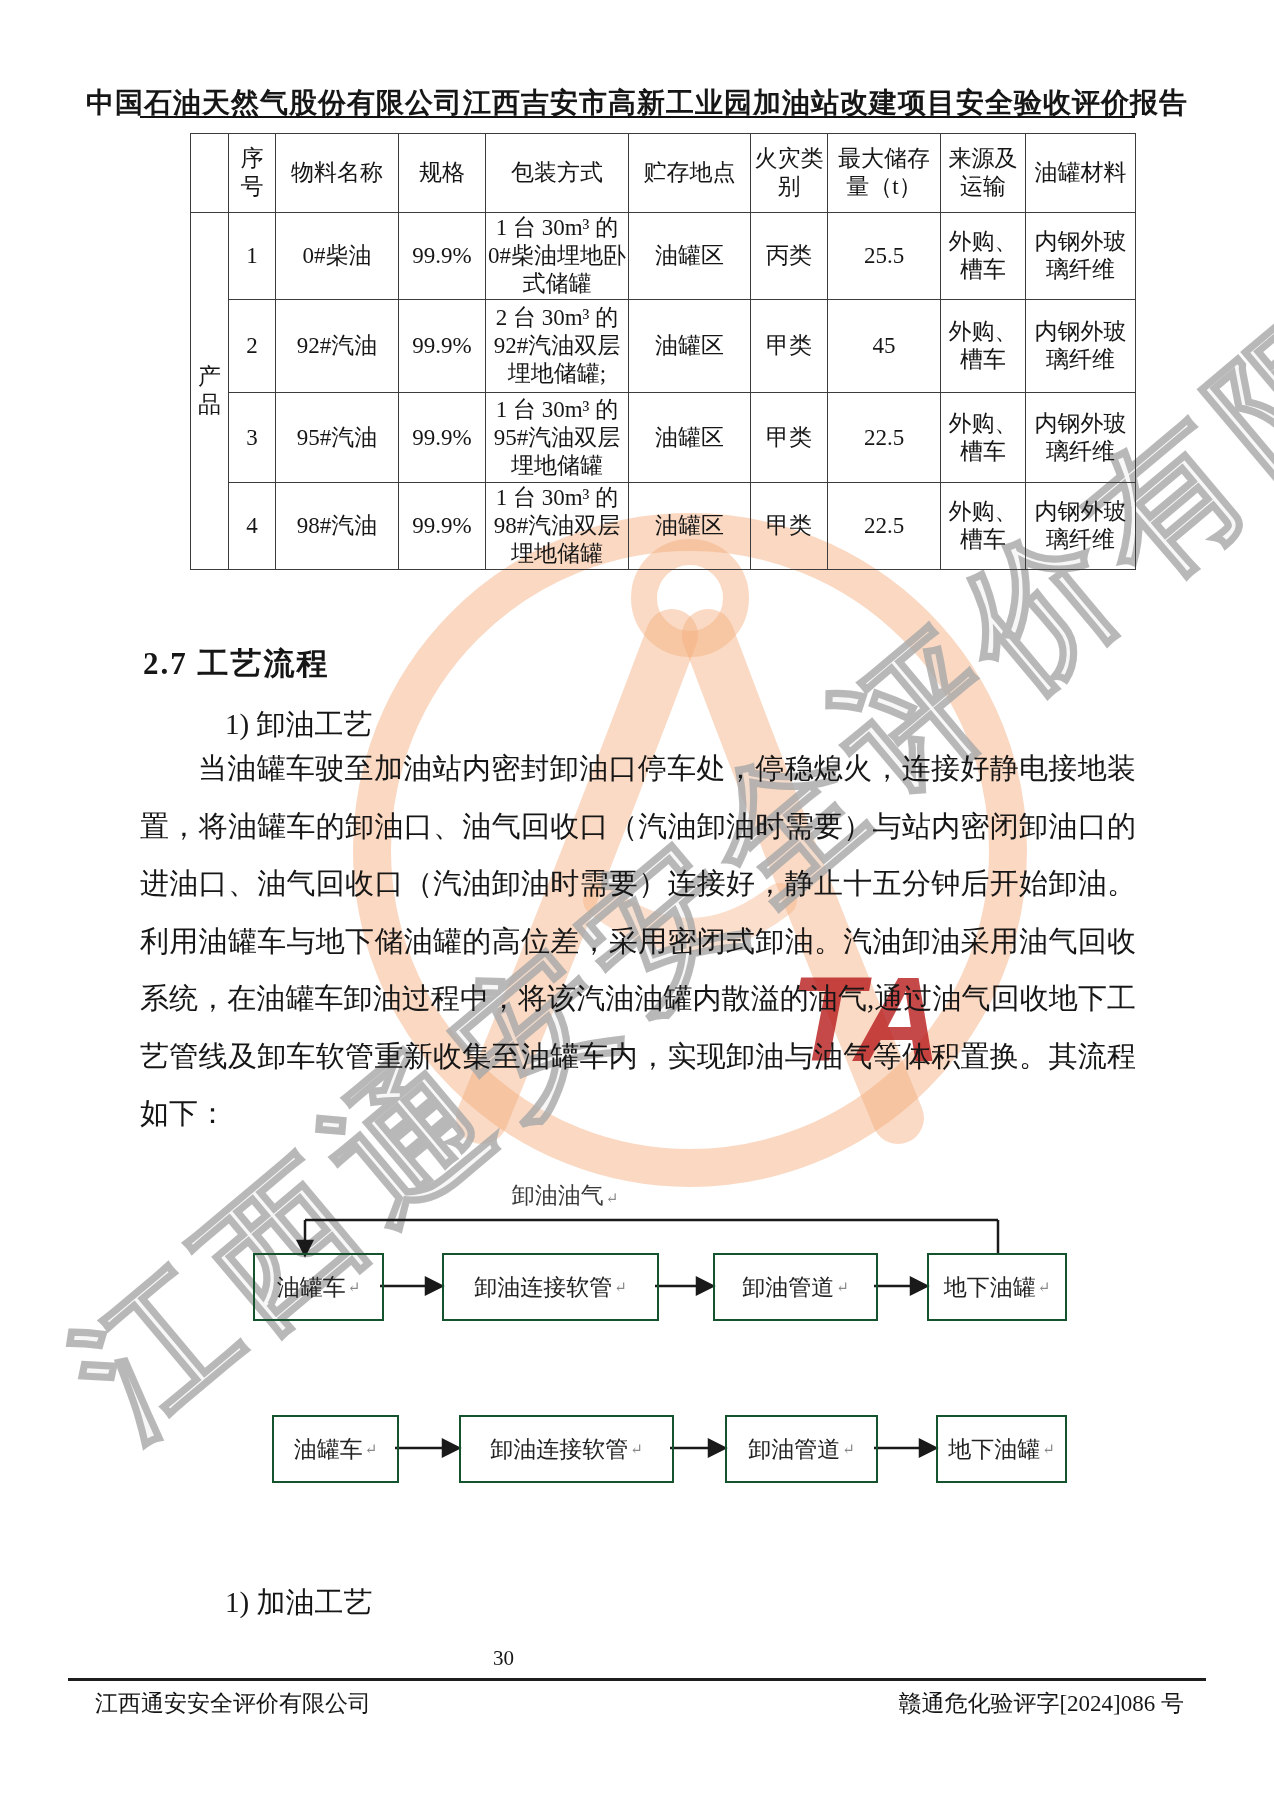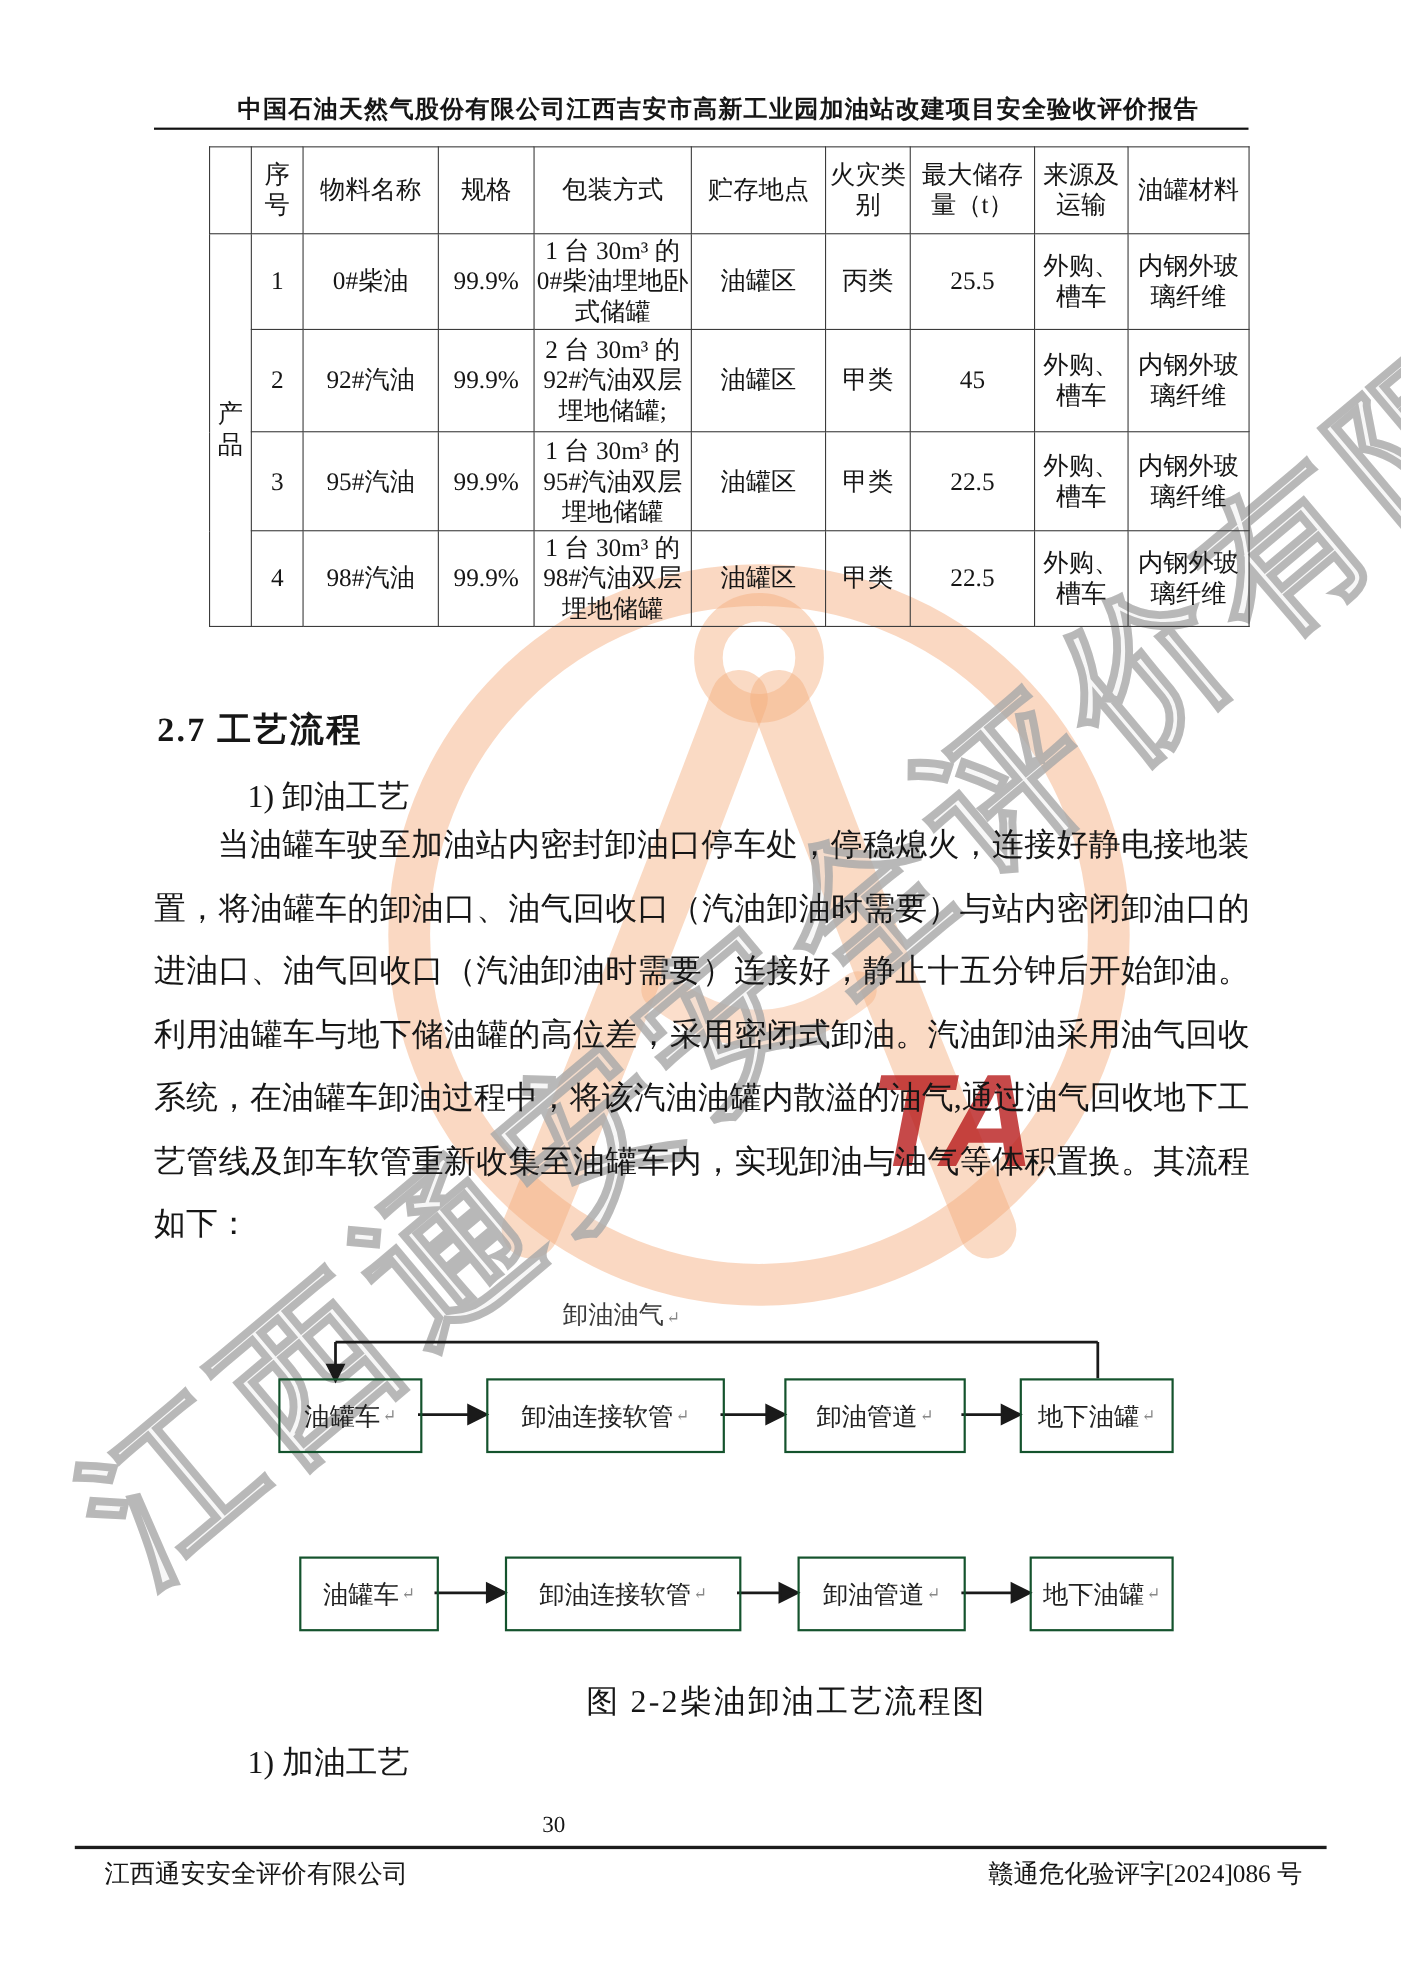--- a/index.html
+++ b/index.html
@@ -16,22 +16,22 @@
     font-size:150px;font-weight:bold;letter-spacing:15px;white-space:nowrap;
     color:rgba(225,225,225,0.25);-webkit-text-stroke:2.5px rgba(168,168,168,0.8);
   }
   .wm-ta{
     position:absolute;left:790px;top:950px;font-size:120px;font-weight:bold;font-style:italic;
     font-family:"Liberation Sans","DejaVu Sans",sans-serif;color:#b91c1c;opacity:.8;
   }
   
   .content{position:absolute;inset:0;z-index:1;}
   .doc-header{
-    position:absolute;left:86px;top:84px;width:1134px;text-align:center;
-    font-size:22px;font-weight:bold;letter-spacing:1px;
+    position:absolute;left:70px;top:84px;width:1134px;text-align:center;
+    font-size:28px;font-weight:bold;letter-spacing:1px;
   }
   .doc-header-rule{position:absolute;left:140px;top:116px;width:995px;height:2px;background:#111;}
   
   table.mat{
     position:absolute;left:190px;top:133px;border-collapse:collapse;table-layout:fixed;
     font-size:23px;line-height:28px;text-align:center;background:transparent;
   }
   table.mat td,table.mat th{
     border:1px solid #3c3c3c;padding:1px 2px;font-weight:normal;
     vertical-align:middle;overflow:hidden;
@@ -215,21 +215,20 @@
     </div>
     <div class="fbox" style="left:725px;top:1415px;width:149px;">
       <span>卸油管道</span>
         <span class="ret">↵</span>
     </div>
     <div class="fbox" style="left:936px;top:1415px;width:127px;">
       <span>地下油罐</span>
         <span class="ret">↵</span>
     </div>
 
-    <div class="cap" style="left:155px;top:1527px;width:1120px;letter-spacing:2px;">图 2-2柴油卸油工艺流程图</div>
 
     <div class="sub" style="top:1583px;">1) 加油工艺</div>
 
     <div class="pageno">30</div>
     <div class="foot-rule"></div>
     <div class="foot" style="left:95px;">江西通安安全评价有限公司</div>
     <div class="foot" style="right:90px;">赣通危化验评字[2024]086 号</div>
 
   </div>
 </div>

